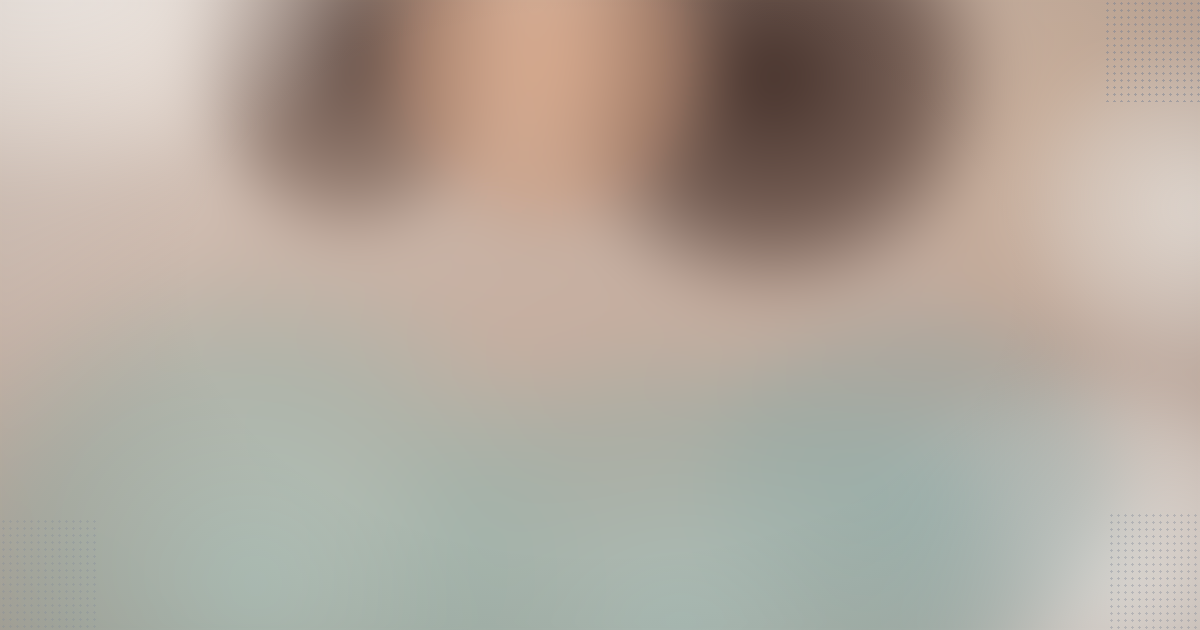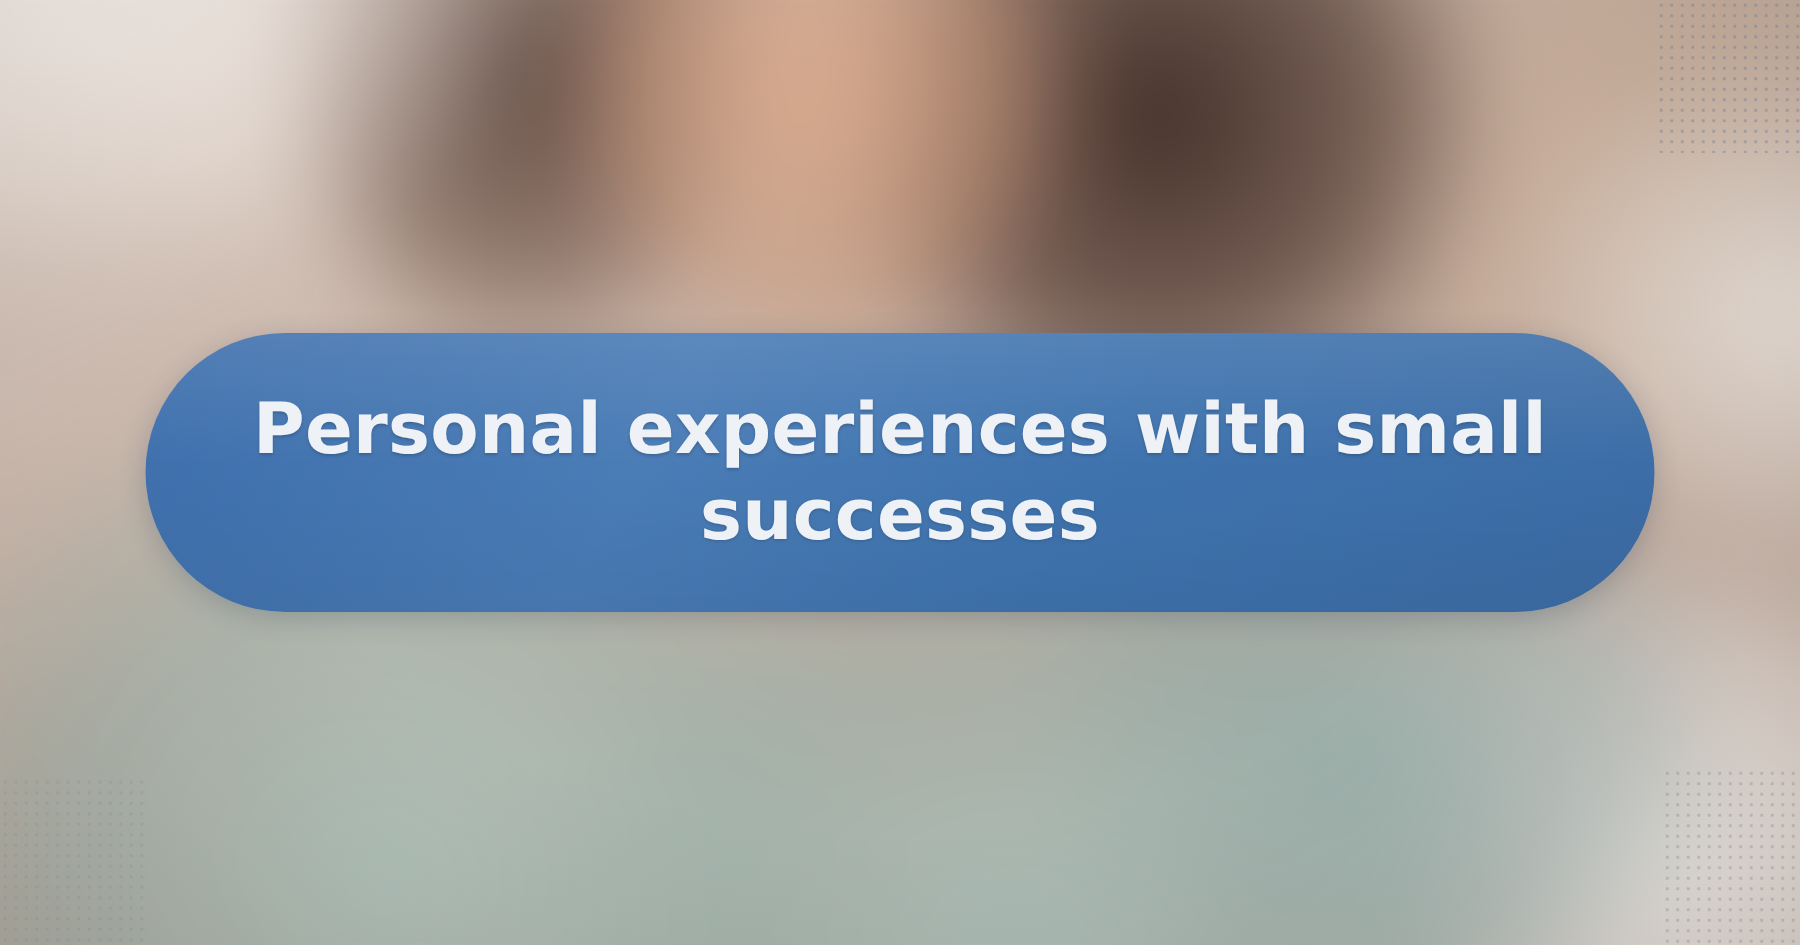--- a/index.html
+++ b/index.html
@@ -137,17 +137,14 @@
 
 <div class="poster">
 
   <div class="photo"></div>
   <div class="vignette"></div>
 
   <div class="dots dots-tr"></div>
   <div class="dots dots-br"></div>
   <div class="dots dots-bl"></div>
 
-  <div class="banner">
-    <h1 class="banner-title">Personal experiences with small successes</h1>
-  </div>
 
 </div>
 
 </body></html>

